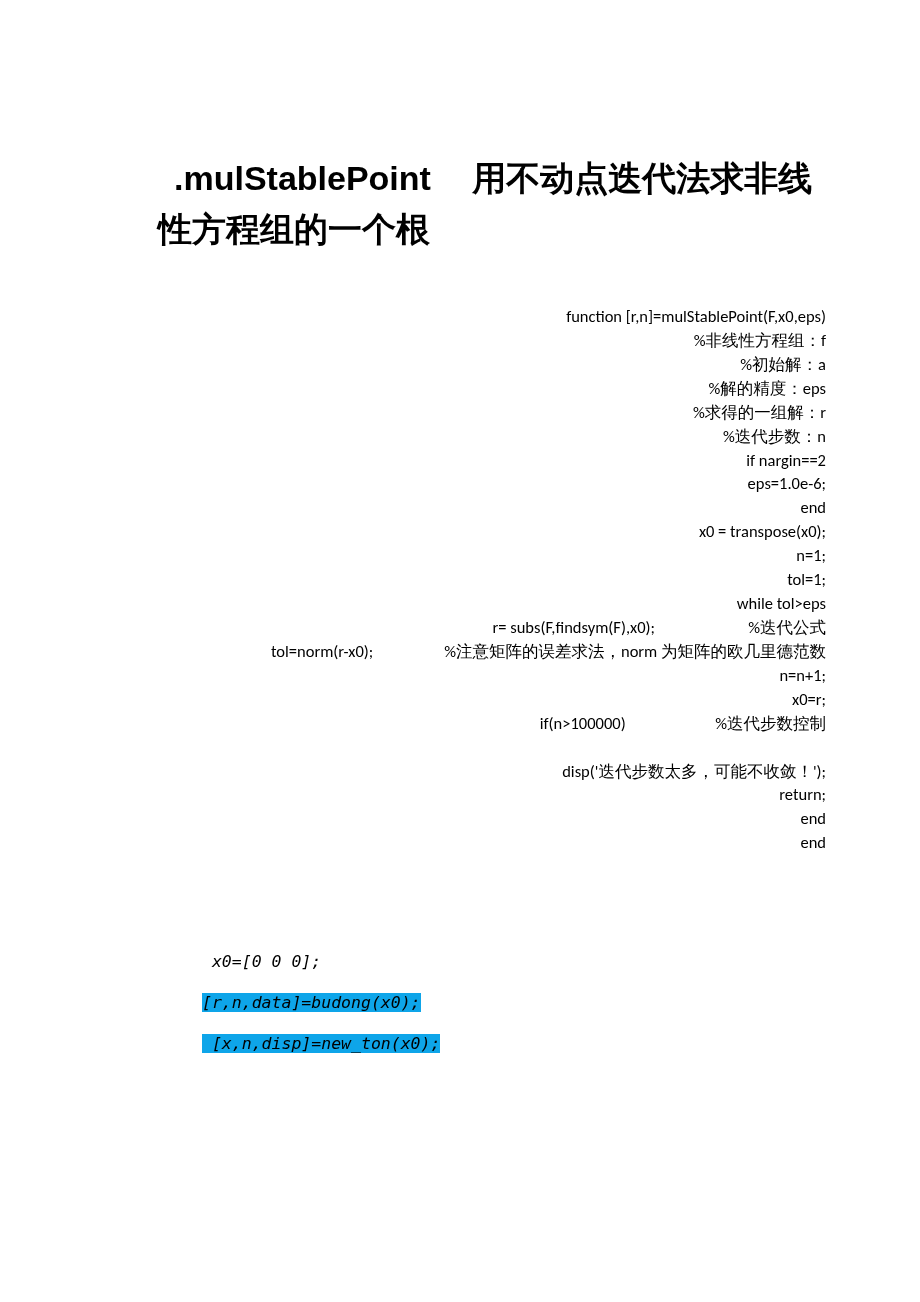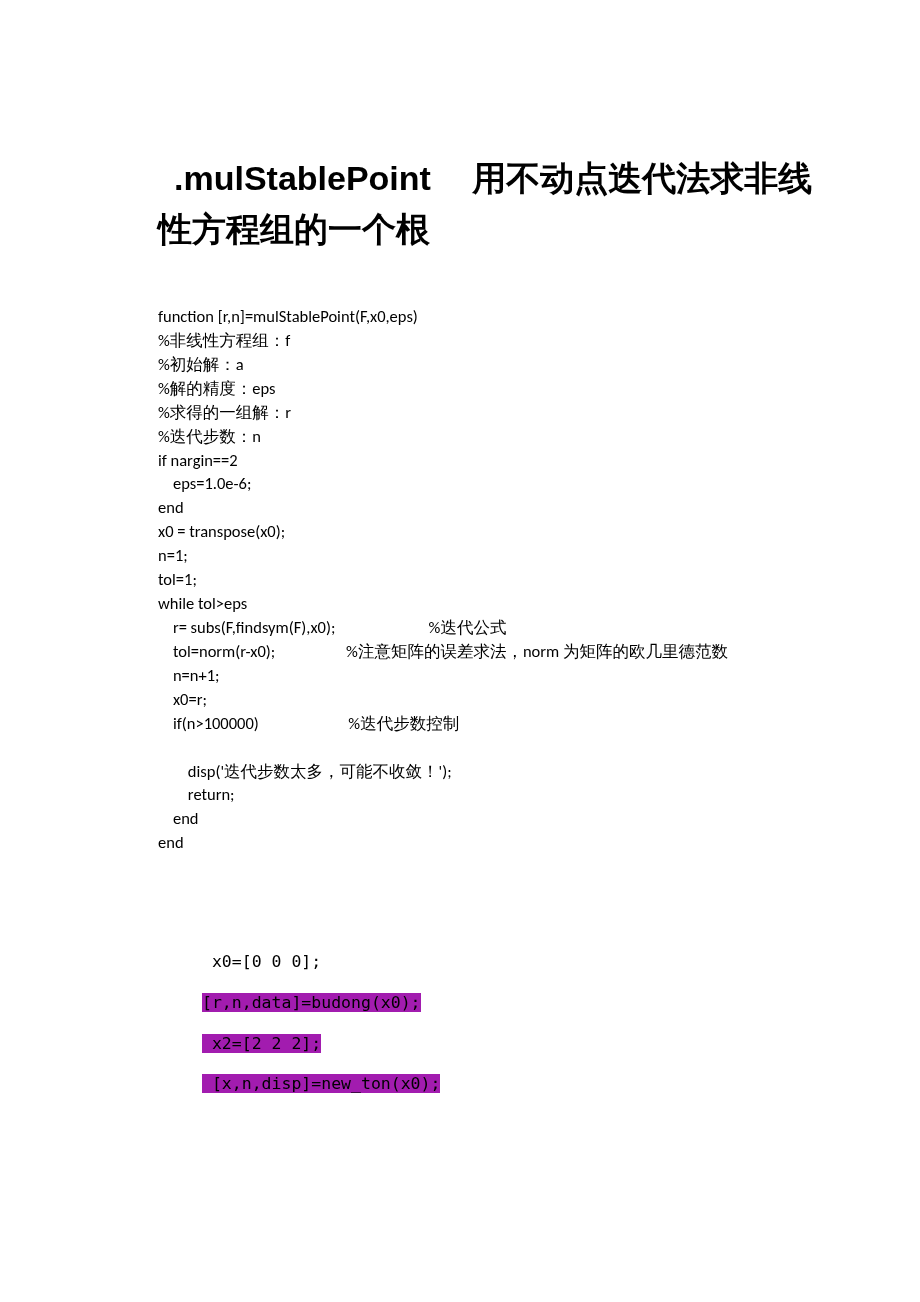--- a/index.html
+++ b/index.html
@@ -18,33 +18,35 @@
     margin-bottom: 50px;
   }
   .title .code-part {
     font-family: Arial, sans-serif;
   }
   .main-code {
     font-size: 16.5px;
     line-height: 1.45;
     white-space: pre-wrap;
     font-family: Calibri, Arial, sans-serif;
+    text-align: right;
   }
   .example-block {
     margin-top: 95px;
     margin-left: 28px;
     font-family: "SimSun", "NSimSun", monospace;
     font-size: 16.5px;
     line-height: 1.5;
   }
   .example-line {
     white-space: pre;
+    font-style: italic;
   }
   .gray-bg {
-    background: #a21caf;
+    background: #0ea5e9;
     display: inline;
   }
 </style>
 </head>
 <body>
 
 <div class="title">
   <span class="code-part">.mulStablePoint</span><span> 用不动点迭代法求非线性方程组的一个根</span>
 </div>
 
@@ -68,15 +70,14 @@
     if(n&gt;100000)                        %迭代步数控制
        
         disp('迭代步数太多，可能不收敛！');
         return;
     end
 end</div>
 
 <div class="example-block">
   <div class="example-line"><span> x0=[0 0 0];</span></div>
   <div class="example-line"><span class="gray-bg">[r,n,data]=budong(x0);</span></div>
-  <div class="example-line"><span class="gray-bg"> x2=[2 2 2];</span></div>
   <div class="example-line"><span class="gray-bg"> [x,n,disp]=new_ton(x0);</span></div>
 </div>
 
 </body></html>

